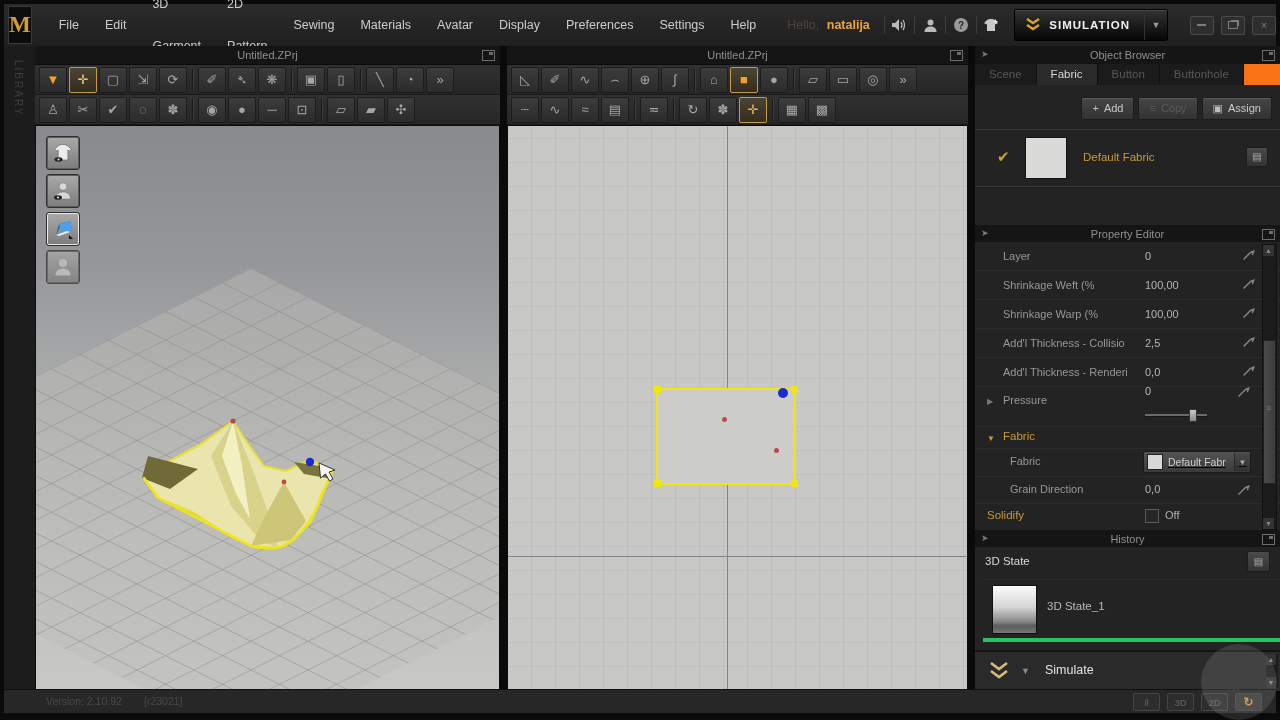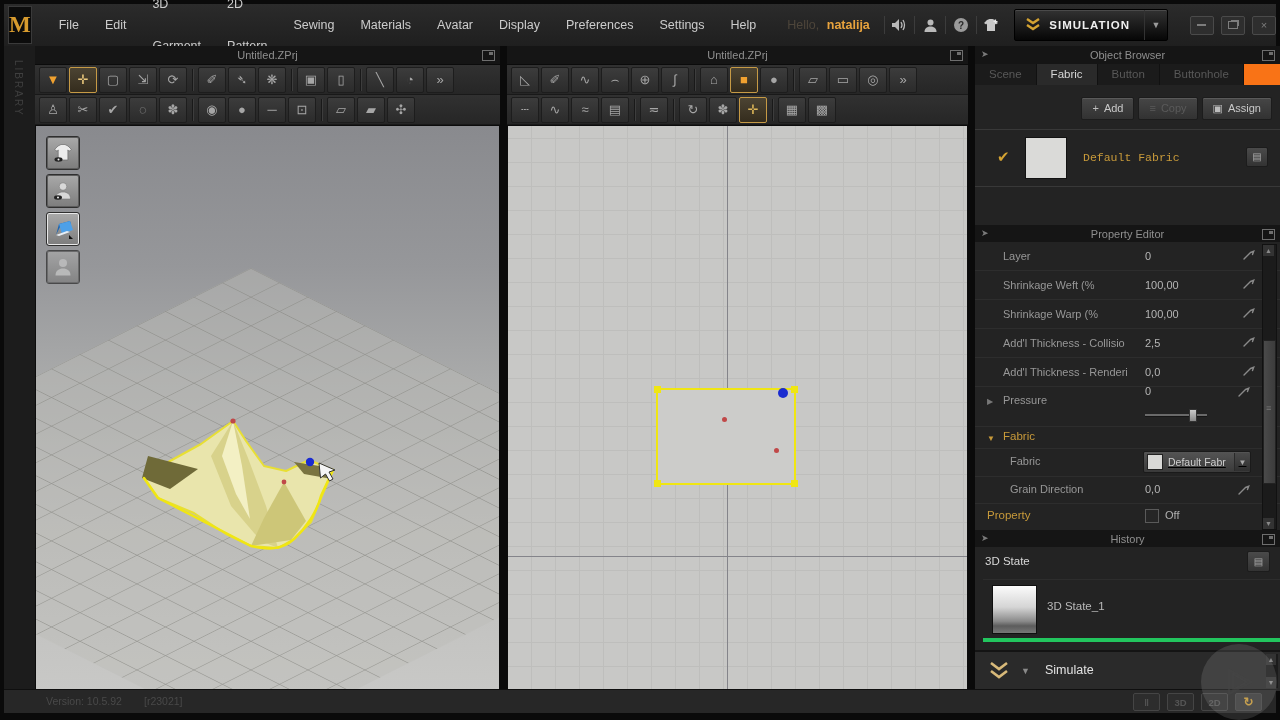--- a/index.html
+++ b/index.html
@@ -78,21 +78,21 @@
   #ob-body{position:absolute;left:0;top:39px;width:100%;height:140px;}
   #ob-buttons{position:absolute;right:8px;top:12px;display:flex;gap:4px;}
   .ob-btn{height:21px;line-height:21px;padding:0 10px;font-size:11px;color:#c9c9c9;border-radius:2px;
           background:linear-gradient(#464646,#323232);border:1px solid #1c1c1c;box-shadow:inset 0 1px 0 #5a5a5a;}
   .ob-btn i{font-style:normal;margin-right:5px;color:#bdbdbd;}
   .ob-btn.disabled{color:#5a5a5a;}
   .ob-btn.disabled i{color:#5a5a5a;}
   #fabric-item{position:absolute;left:0;top:44px;width:100%;height:56px;border-top:1px solid #383838;border-bottom:1px solid #383838;}
   #fabric-check{position:absolute;left:22px;top:18px;color:#d4a332;font-size:15px;}
   #fabric-swatch{position:absolute;left:50px;top:7px;width:40px;height:40px;background:#dadad8;border:1px solid #121212;}
-  #fabric-name{position:absolute;left:108px;top:21px;color:#c89a3a;font-size:11.5px;font-family:Liberation Mono, monospace;}
+  #fabric-name{position:absolute;left:108px;top:21px;color:#c89a3a;font-size:11.5px;}
   #fabric-save{position:absolute;right:12px;top:17px;width:20px;height:18px;background:linear-gradient(#4a4a4a,#333);
                border:1px solid #1c1c1c;border-radius:2px;color:#aaa;font-size:10px;text-align:center;line-height:18px;}
   #pe-header{position:absolute;left:0;top:179px;width:100%;}
   #pe-body{position:absolute;left:0;top:196px;width:100%;height:288px;}
   #pe-rows .pe-row{height:28px;display:flex;align-items:center;border-bottom:1px solid #2d2d2d;}
   .pe-label{width:142px;padding-left:28px;color:#979797;font-size:11px;overflow:hidden;white-space:nowrap;}
   .pe-value{width:88px;color:#b5b5b5;font-size:11px;}
   .pe-wrench{width:30px;text-align:center;}
   #pe-pressure{position:absolute;left:0;top:140px;width:100%;height:44px;border-bottom:1px solid #2d2d2d;}
   #pressure-exp{position:absolute;left:12px;top:15px;color:#777;font-size:8px;}
@@ -480,21 +480,21 @@
 
       <div id="grain-row">
         <span id="grain-label">Grain Direction</span>
         <span id="grain-value">0,0</span>
         <span id="grain-wrench" class="pe-wrench"><svg width="13" height="13" viewBox="0 0 13 13">
               <path d="M2 11 L8.5 4.5 M8.5 4.5 l3.2-1.2 -1.2 3.2" fill="none" stroke="#8a8a8a" stroke-width="1.4" stroke-linecap="round"></path>
             </svg></span>
       </div>
 
       <div id="solidify-row">
-        <span id="solidify-label">Property</span>
+        <span id="solidify-label">Solidify</span>
         <span id="solidify-check"></span>
         <span id="solidify-state">Off</span>
       </div>
 
       <div id="pe-scroll">
         <span class="sc-btn" style="top:0">▲</span>
         <span id="pe-thumb"></span>
         <span class="sc-btn" style="bottom:0">▼</span>
       </div>
     </div>
@@ -520,21 +520,21 @@
       <span id="simbar-drop">▼</span>
       <span id="simbar-label">Simulate</span>
       <div id="sim-scroll">
         <span class="sc-btn" style="top:0;width:10px">▲</span>
         <span class="sc-btn" style="bottom:0;width:10px">▼</span>
       </div>
     </div>
   </div>
 
   <div id="statusbar">
-    <span id="status-version">Version: 10.5.92</span>
+    <span id="status-version">Version: 2.10.92</span>
     <span id="status-build">[r23021]</span>
     <div id="view-toggles">
       <span class="vt-btn">‖</span>
       <span class="vt-btn">3D</span>
       <span class="vt-btn">2D</span>
       <span class="vt-btn lit">↻</span>
     </div>
   </div>
 
   <div id="play-mark">

